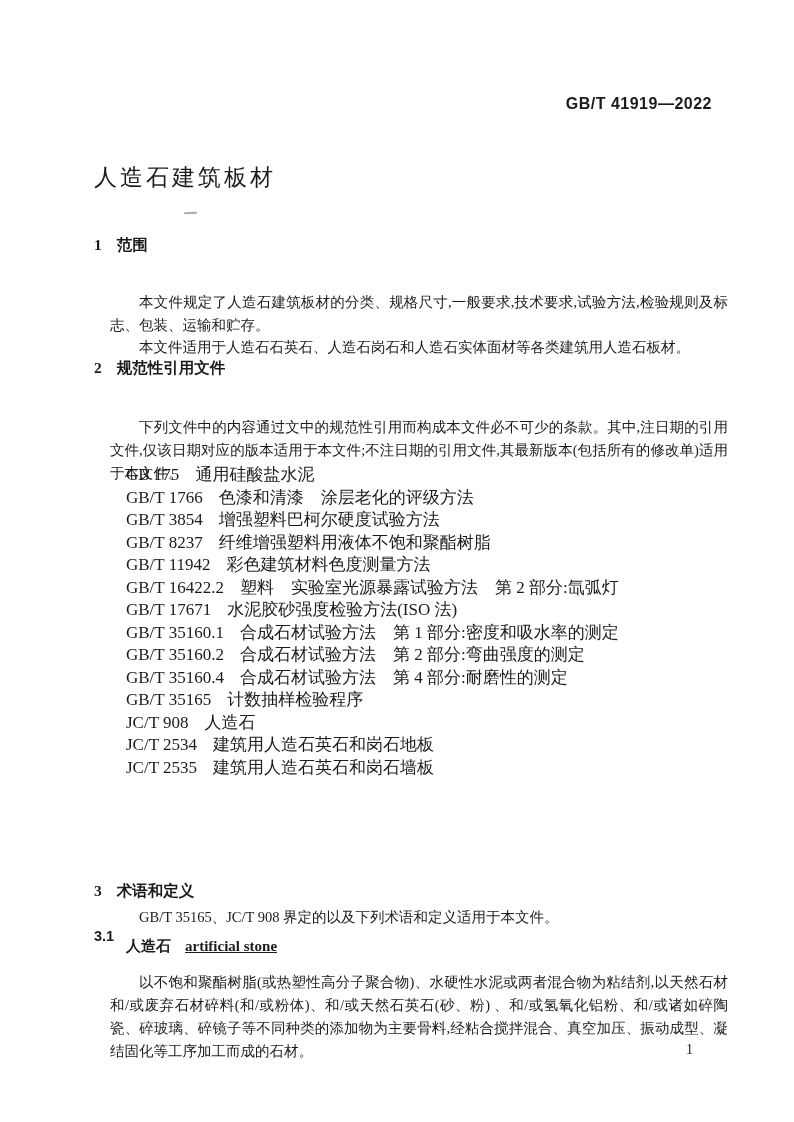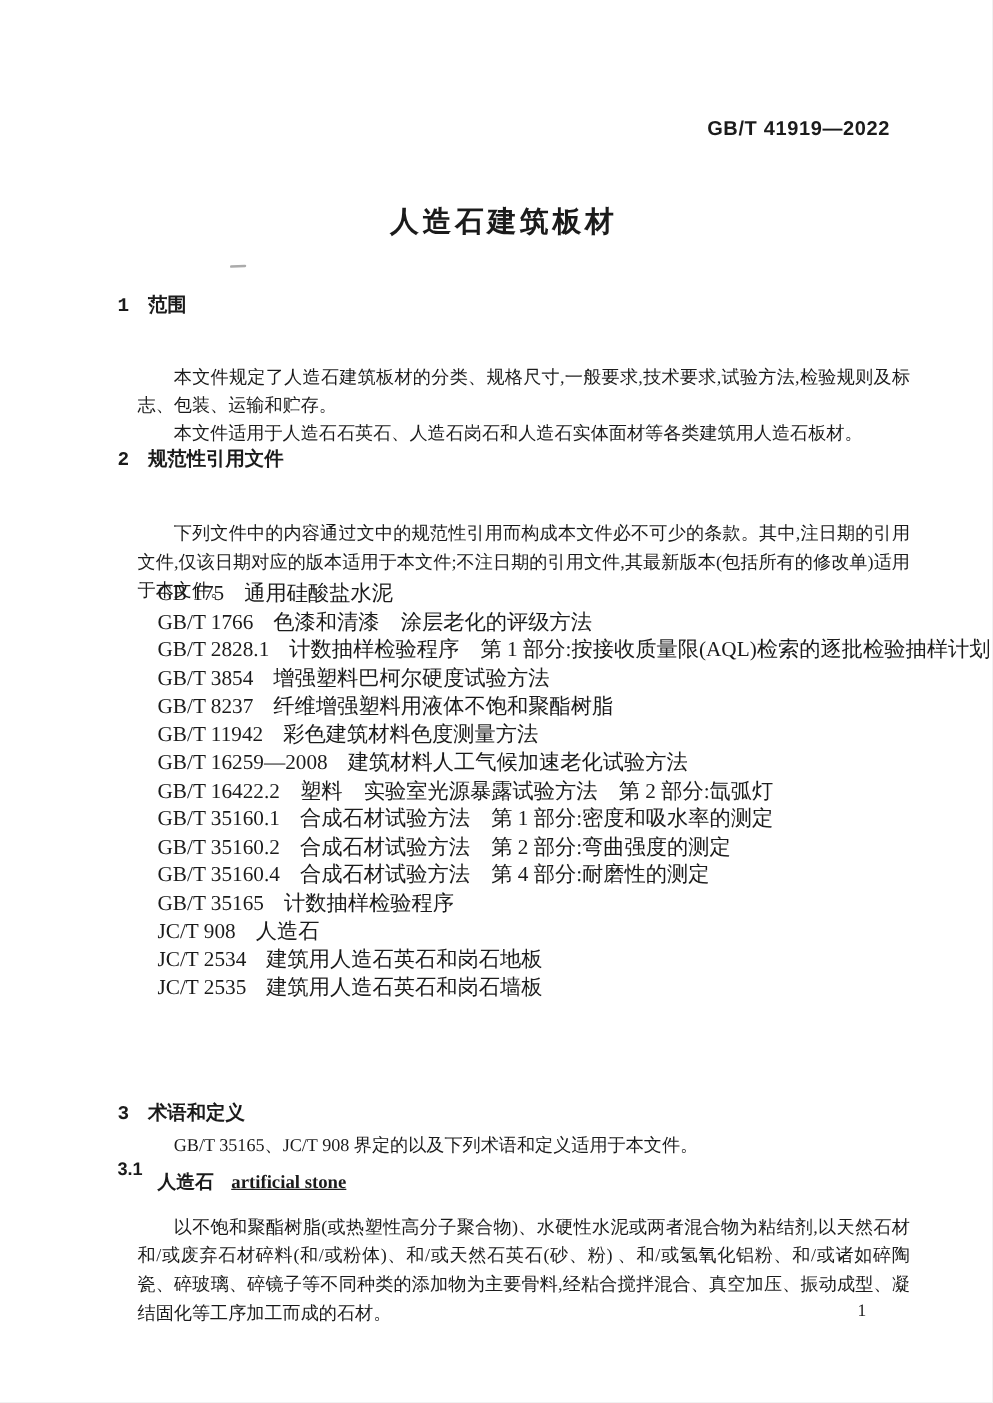--- a/index.html
+++ b/index.html
@@ -25,41 +25,41 @@
     font-weight: 700;
     font-size: 16px;
     letter-spacing: 0.5px;
   }
   .doc-title {
     position: absolute;
     top: 162px;
     left: 94px;
     width: 618px;
     margin: 0;
-    text-align: center;
-    font-family: "Liberation Sans", "DejaVu Sans", sans-serif;
-    font-weight: 700;
+    text-align: left;
+    font-family: "Liberation Sans", "DejaVu Sans", sans-serif;
+    font-weight: 400;
     font-size: 23px;
     letter-spacing: 3px;
   }
   .smudge {
     position: absolute;
     top: 212px;
     left: 184px;
     width: 13px;
     height: 2px;
     background: #ababab;
     border-radius: 1px;
     transform: rotate(-3deg);
   }
   .sec-heading {
     position: absolute;
     left: 94px;
     width: 618px;
-    font-family: Liberation Mono, monospace;
+    font-family: Liberation Serif, serif;
     font-weight: 700;
     font-size: 15.5px;
     line-height: 22px;
   }
   .sec-title { margin-left: 15px; }
   .body-p {
     position: absolute;
     left: 94px;
     width: 618px;
     margin: 16px;
@@ -138,44 +138,41 @@
   <div class="ref-list">
 
       <div class="ref-item">
         <span class="ref-code">GB 175</span><span class="ref-title">通用硅酸盐水泥</span>
       </div>
 
       <div class="ref-item">
         <span class="ref-code">GB/T 1766</span><span class="ref-title">色漆和清漆　涂层老化的评级方法</span>
       </div>
 
-      <div class="ref-item">
-        <span class="ref-code">GB/T 2828.1</span><span class="ref-title">计数抽样检验程序　第 1 部分:按接收质量限(AQL)检索的逐批检验抽样计划</span>
-      </div>
 
       <div class="ref-item">
         <span class="ref-code">GB/T 3854</span><span class="ref-title">增强塑料巴柯尔硬度试验方法</span>
       </div>
 
       <div class="ref-item">
         <span class="ref-code">GB/T 8237</span><span class="ref-title">纤维增强塑料用液体不饱和聚酯树脂</span>
       </div>
 
       <div class="ref-item">
         <span class="ref-code">GB/T 11942</span><span class="ref-title">彩色建筑材料色度测量方法</span>
       </div>
 
-      <div class="ref-item">
-        <span class="ref-code">GB/T 16259—2008</span><span class="ref-title">建筑材料人工气候加速老化试验方法</span>
-      </div>
 
       <div class="ref-item">
         <span class="ref-code">GB/T 16422.2</span><span class="ref-title">塑料　实验室光源暴露试验方法　第 2 部分:氙弧灯</span>
       </div>
 
+      <div class="ref-item">
+        <span class="ref-code">GB/T 17671</span><span class="ref-title">水泥胶砂强度检验方法(ISO 法)</span>
+      </div>
 
       <div class="ref-item">
         <span class="ref-code">GB/T 35160.1</span><span class="ref-title">合成石材试验方法　第 1 部分:密度和吸水率的测定</span>
       </div>
 
       <div class="ref-item">
         <span class="ref-code">GB/T 35160.2</span><span class="ref-title">合成石材试验方法　第 2 部分:弯曲强度的测定</span>
       </div>
 
 

